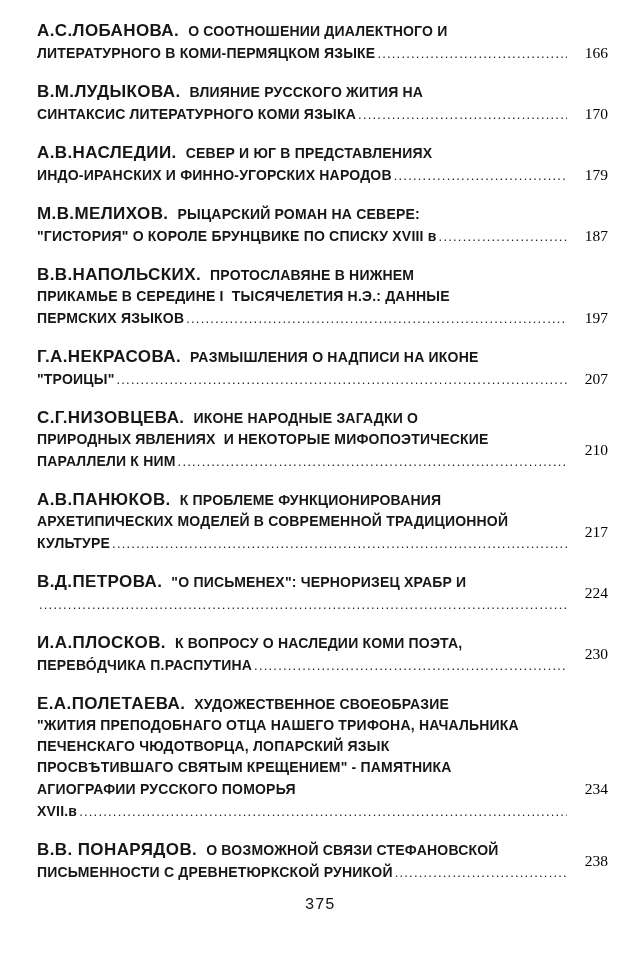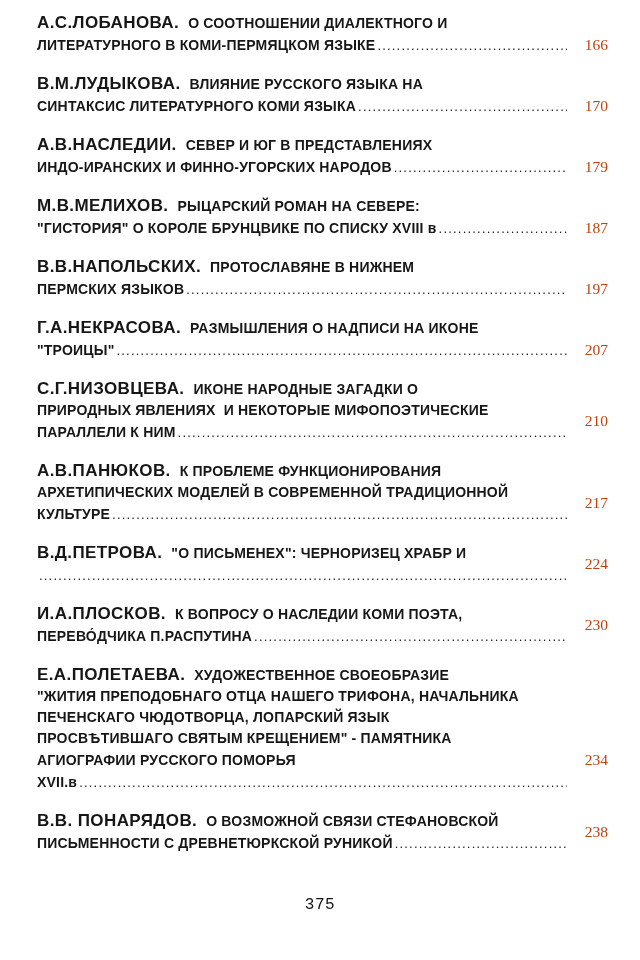--- a/index.html
+++ b/index.html
@@ -7,21 +7,21 @@
   body {
     width: 640px; height: 960px;
     font-family: "Liberation Sans", sans-serif;
     color: #161616;
     overflow: hidden;
   }
   .page {
     position: relative;
     width: 640px; height: 960px;
     background: #ffffff;
-    padding: 12px 32px 0 37px;
+    padding: 20px 32px 0 37px;
   }
   .entries { width: 100%; }
   .entry { margin-bottom: 17px; }
   .line {
     display: flex;
     align-items: baseline;
     white-space: pre;
     line-height: 21px;
   }
   .author {
@@ -47,21 +47,21 @@
     color: #1c1c1c;
   }
   .spacer { flex: 1 1 auto; }
   .pagenum {
     flex: none;
     min-width: 34px;
     text-align: right;
     margin-left: 7px;
     font-family: "Liberation Serif", serif;
     font-size: 15.5px;
-    color: #c2410c;
+    color: #000000;
   }
   .pagenum.raised { position: relative; top: -11px; }
   .pagenum.placeholder { visibility: hidden; }
   .footer {
     position: absolute;
     left: 0; right: 0;
     top: 896px;
     text-align: center;
     font-family: Liberation Mono, monospace;
     font-size: 16px;
@@ -72,33 +72,34 @@
 </head>
 <body>
 
 <div class="page">
   <div class="entries">
       <div class="entry">
         <div class="line"><span class="author">А.С.ЛОБАНОВА.</span><span class="title-text">О СООТНОШЕНИИ ДИАЛЕКТНОГО И</span></div>
         <div class="line"><span class="title-text">ЛИТЕРАТУРНОГО В КОМИ-ПЕРМЯЦКОМ ЯЗЫКЕ</span><span class="dots">..........................................................................................................................................................................</span><span class="pagenum">166</span></div>
       </div>
       <div class="entry">
-        <div class="line"><span class="author">В.М.ЛУДЫКОВА.</span><span class="title-text">ВЛИЯНИЕ РУССКОГО ЯЗЫКА НА</span></div>
+        <div class="line"><span class="author">В.М.ЛУДЫКОВА.</span><span class="title-text">ВЛИЯНИЕ РУССКОГО ЖИТИЯ НА</span></div>
         <div class="line"><span class="title-text">СИНТАКСИС ЛИТЕРАТУРНОГО КОМИ ЯЗЫКА</span><span class="dots">..........................................................................................................................................................................</span><span class="pagenum">170</span></div>
       </div>
       <div class="entry">
         <div class="line"><span class="author">А.В.НАСЛЕДИИ.</span><span class="title-text">СЕВЕР И ЮГ В ПРЕДСТАВЛЕНИЯХ</span></div>
         <div class="line"><span class="title-text">ИНДО-ИРАНСКИХ И ФИННО-УГОРСКИХ НАРОДОВ</span><span class="dots">..........................................................................................................................................................................</span><span class="pagenum">179</span></div>
       </div>
       <div class="entry">
         <div class="line"><span class="author">М.В.МЕЛИХОВ.</span><span class="title-text">РЫЦАРСКИЙ РОМАН НА СЕВЕРЕ:</span></div>
         <div class="line"><span class="title-text">"ГИСТОРИЯ" О КОРОЛЕ БРУНЦВИКЕ ПО СПИСКУ XVIII в</span><span class="dots">..........................................................................................................................................................................</span><span class="pagenum">187</span></div>
       </div>
       <div class="entry">
         <div class="line"><span class="author">В.В.НАПОЛЬСКИХ.</span><span class="title-text">ПРОТОСЛАВЯНЕ В НИЖНЕМ</span></div>
+        <div class="line"><span class="title-text">ПРИКАМЬЕ В СЕРЕДИНЕ I  ТЫСЯЧЕЛЕТИЯ Н.Э.: ДАННЫЕ</span></div>
         <div class="line"><span class="title-text">ПЕРМСКИХ ЯЗЫКОВ</span><span class="dots">..........................................................................................................................................................................</span><span class="pagenum">197</span></div>
       </div>
       <div class="entry">
         <div class="line"><span class="author">Г.А.НЕКРАСОВА.</span><span class="title-text">РАЗМЫШЛЕНИЯ О НАДПИСИ НА ИКОНЕ</span></div>
         <div class="line"><span class="title-text">"ТРОИЦЫ"</span><span class="dots">..........................................................................................................................................................................</span><span class="pagenum">207</span></div>
       </div>
       <div class="entry">
         <div class="line"><span class="author">С.Г.НИЗОВЦЕВА.</span><span class="title-text">ИКОНЕ НАРОДНЫЕ ЗАГАДКИ О</span></div>
         <div class="line"><span class="title-text">ПРИРОДНЫХ ЯВЛЕНИЯХ  И НЕКОТОРЫЕ МИФОПОЭТИЧЕСКИЕ</span></div>
         <div class="line"><span class="title-text">ПАРАЛЛЕЛИ К НИМ</span><span class="dots">..........................................................................................................................................................................</span><span class="pagenum raised">210</span></div>

